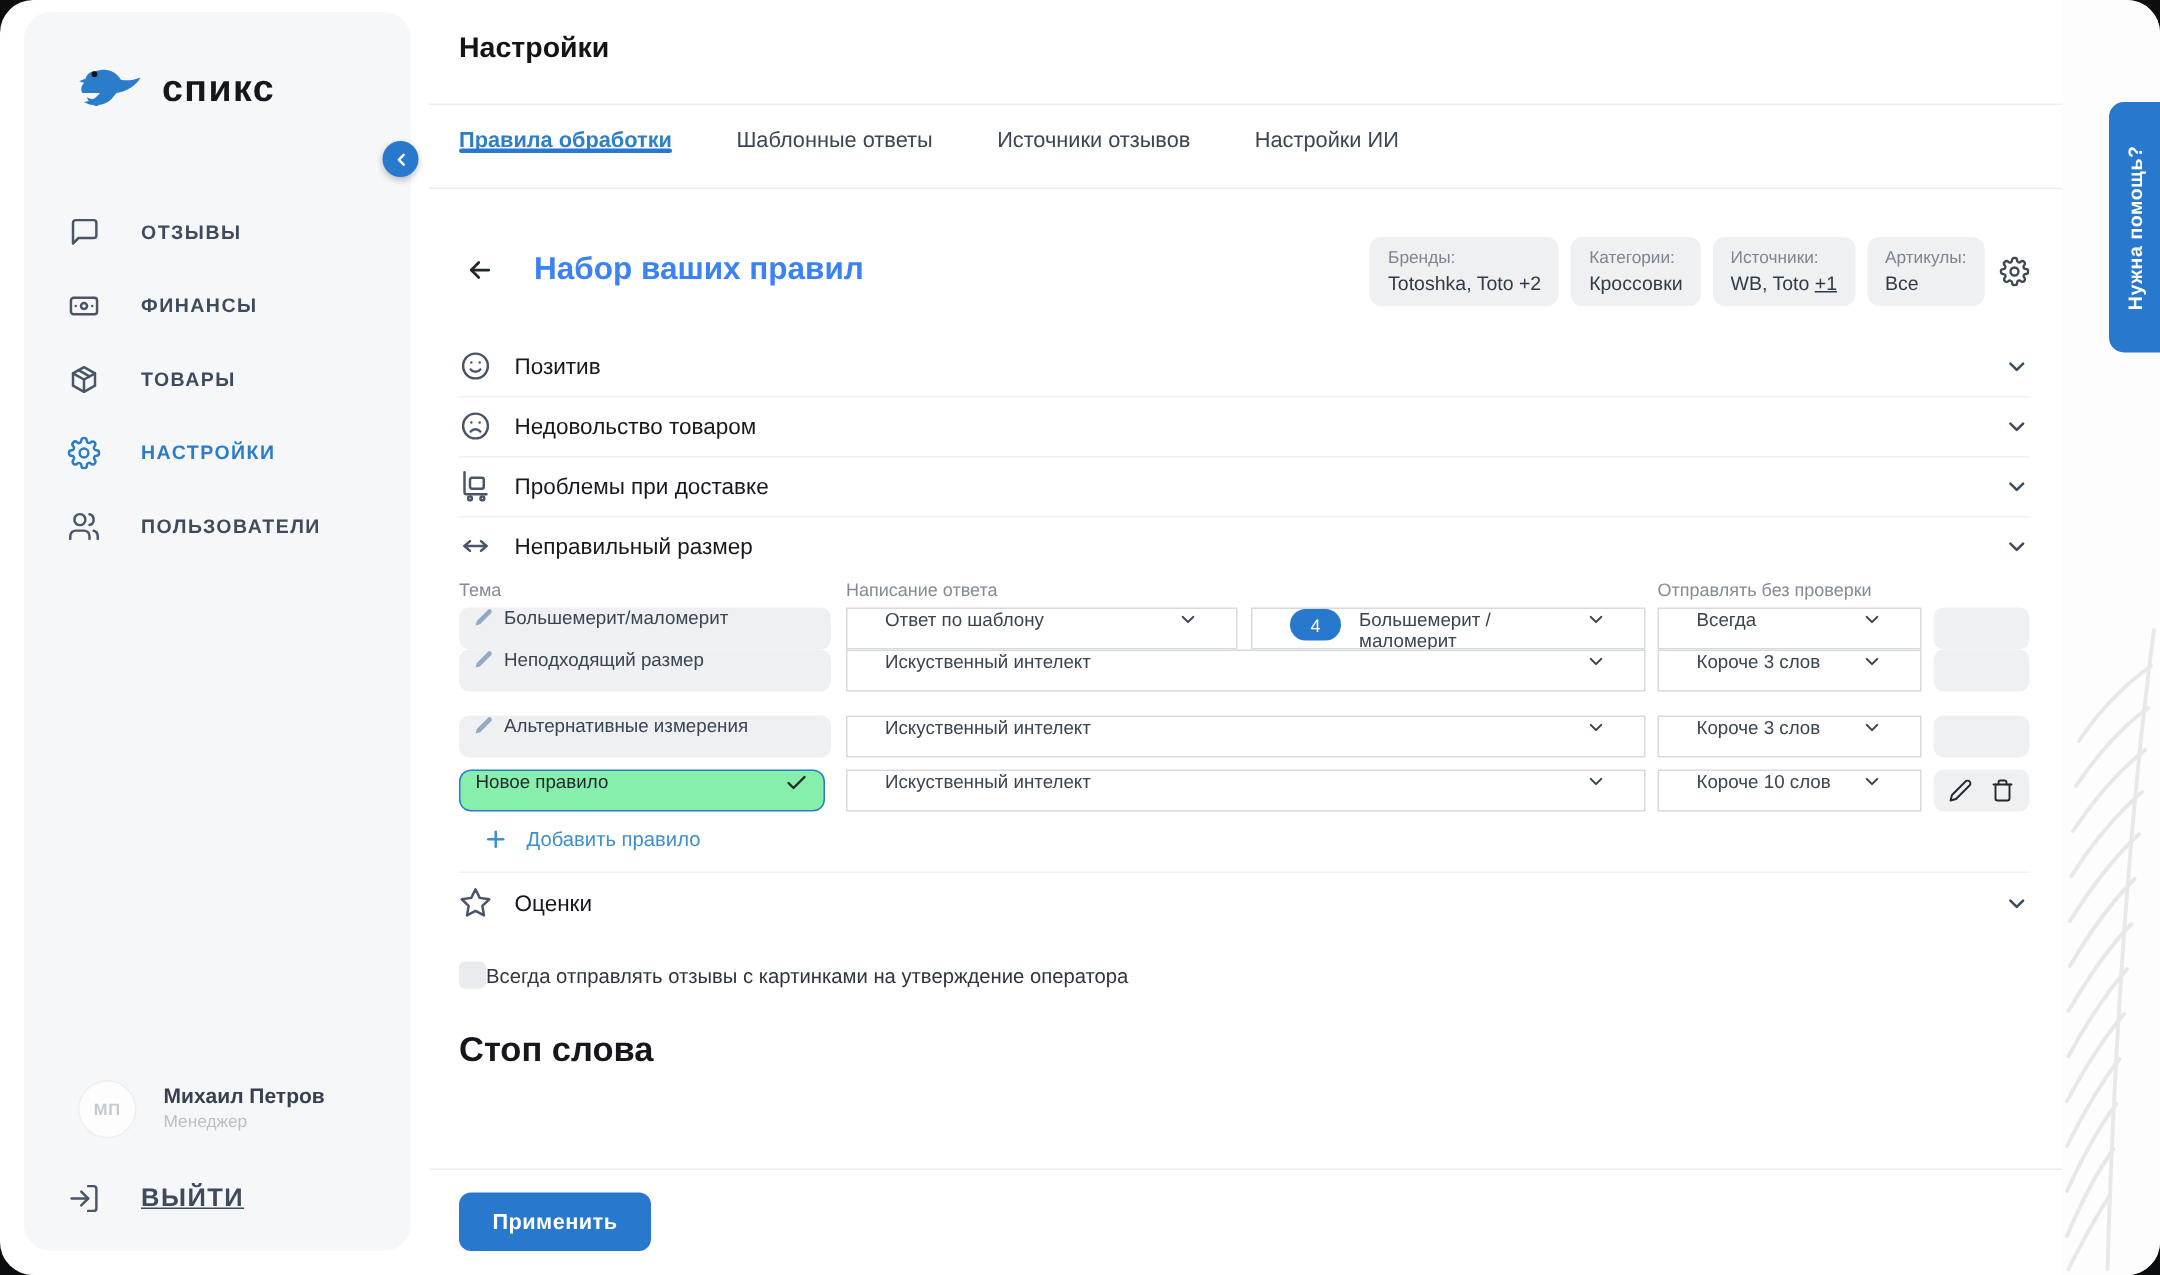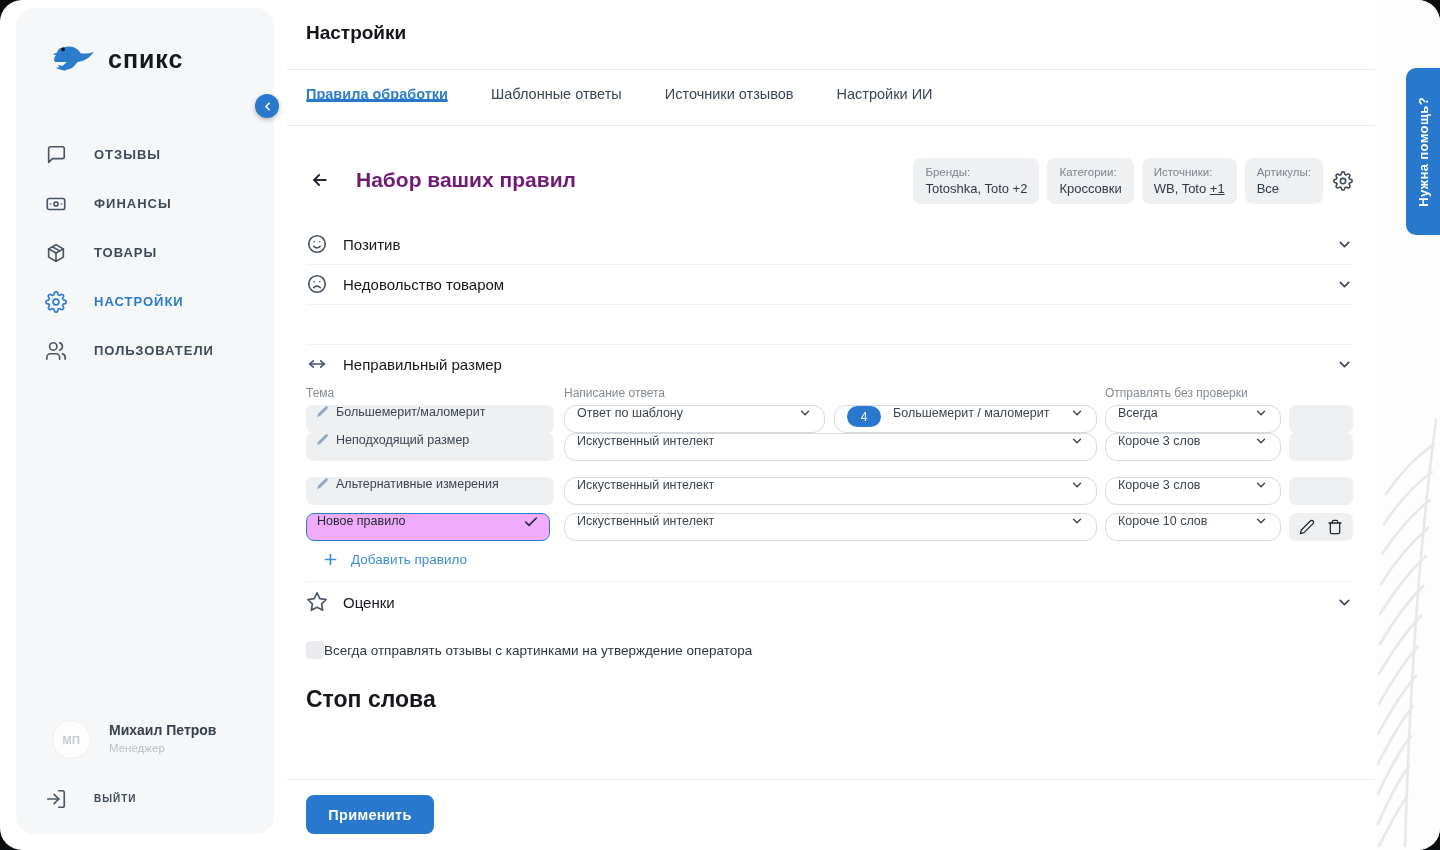--- a/index.html
+++ b/index.html
@@ -13,57 +13,57 @@
   .collapse-btn { position:absolute; left:255px; top:94px; width:24px; height:24px; border-radius:50%; background:#2878cd; display:flex; align-items:center; justify-content:center; box-shadow:0 2px 5px rgba(0,0,0,.25); cursor:pointer; z-index:5; }
   .nav { position:absolute; left:0; top:122px; width:258px; }
   .nav-item { display:flex; align-items:center; height:49px; padding-left:29px; gap:27px; color:#3f4b5c; cursor:pointer; }
   .nav-item .label { font-size:13px; font-weight:600; letter-spacing:1px; }
   .nav-item.active { color:#2b7ccb; }
   .user { position:absolute; left:36px; top:712px; display:flex; gap:18px; }
   .avatar { width:39px; height:39px; border-radius:50%; background:#fdfdfd; border:1px solid #eceef0; display:flex; align-items:center; justify-content:center; font-size:11px; font-weight:600; color:#c4c9cf; letter-spacing:.5px; }
   .user-name { font-size:14px; font-weight:700; color:#38404d; margin-top:2px; }
   .user-role { font-size:11.5px; color:#b9bfc7; margin-top:4px; }
   .logout { position:absolute; left:0; top:766px; width:258px; display:flex; align-items:center; height:49px; padding-left:29px; gap:27px; color:#3f4b5c; cursor:pointer; }
-  .logout .label { font-size:10px; font-weight:600; letter-spacing:1px; }
+  .logout .label { font-size:17px; font-weight:600; letter-spacing:1px;text-decoration:underline; }
 
   
   .main { position:absolute; left:286px; top:0; width:1089px; height:850px; background:#fff; }
   .hr { position:absolute; left:0; width:1089px; height:1px; background:#eceef0; }
   .hr.inset { left:20px; width:1047px; background:#eff1f3; }
   .page-header { position:absolute; left:20px; top:22px; font-size:19px; font-weight:700; color:#121418; }
   .tabs { position:absolute; left:20px; top:86px; display:flex; gap:43px; }
   .tab { font-size:14.5px; color:#3a4654; position:relative; cursor:pointer; }
   .tab.active { color:#2e7fc9; font-weight:600; }
   .tab.active::after { content:""; position:absolute; left:0; right:0; bottom:0; height:3px; background:#2878cd; border-radius:2px; }
 
   .title-row { position:absolute; left:24px; top:168px; display:flex; align-items:center; gap:24px; }
-  .page-title { font-size:21px; font-weight:700; color:#701a75; }
+  .page-title { font-size:21px; font-weight:700; color:#3b82f6; }
   .back-btn { width:22px; height:22px; color:#23282f; cursor:pointer; display:flex; align-items:center; }
 
   .filters { position:absolute; right:52px; top:158px; display:flex; gap:8px; }
   .chip { background:#eef0f2; border-radius:8px; padding:6px 12px; cursor:pointer; }
   .chip-label { font-size:11.5px; color:#7d8590; line-height:1.4; }
   .chip-value { font-size:13px; color:#313b47; line-height:1.4; white-space:nowrap; }
   .chip-extra { text-decoration:underline; }
   .filters-gear { position:absolute; right:22px; top:171px; width:20px; height:20px; color:#3d4856; cursor:pointer; }
 
   .acc-row { position:absolute; left:20px; width:1047px; height:40px; display:flex; align-items:center; gap:15px; cursor:pointer; }
   .acc-ic { width:22px; height:22px; color:#4a5568; flex:0 0 auto; display:flex; }
   .acc-label { font-size:15px; font-weight:400; color:#16181d; }
   .acc-chev { margin-left:auto; width:17px; height:17px; color:#3f4b5c; }
 
   .col-label { position:absolute; font-size:12px; color:#848b95; }
   .rule-row { position:absolute; left:20px; width:1047px; height:28px; }
   .cell { position:absolute; top:0; height:28px; border-radius:7px; display:flex; align-items:flex-start; font-size:12.5px; color:#3a4350; }
   .topic { background:#eef0f2; padding:0 10px; gap:7px; }
-  .select { background:#fff; border:1px solid #d6dade; border-radius:12px; padding:0 12px; cursor:pointer; }
+  .select { background:#fff; border:1px solid #d6dade; border-radius:0; padding:0 25px; cursor:pointer; }
   .select .chev { margin-left:auto; width:14px; height:14px; color:#3a4350; }
   .count-badge { background:#2878cd; color:#fff; border-radius:12px; min-width:34px; height:21px; display:flex; align-items:center; justify-content:center; font-size:12px; margin-right:12px; }
   .action-box { background:#eef0f2; }
-  .topic-input { border:1.5px solid #2b7ccb; border-radius:8px; background:#f0abfc; padding:0 10px; justify-content:space-between; }
+  .topic-input { border:1.5px solid #2b7ccb; border-radius:8px; background:#86efac; padding:0 10px; justify-content:space-between; }
   .topic-input input { border:none; outline:none; font-size:12.5px; color:#23282f; width:170px; font-family:inherit; background:transparent; }
   .check-ic { width:16px; height:16px; color:#23282f; cursor:pointer; }
   .row4-actions { display:flex; align-items:center; justify-content:center; gap:12px; color:#23282f; }
   .icon-btn { width:16px; height:16px; cursor:pointer; display:flex; }
 
   .add-rule { position:absolute; left:36px; top:551px; display:flex; align-items:center; gap:12px; color:#3e8ed0; cursor:pointer; }
   .add-rule .label { font-size:13.5px; }
   .plus-ic { width:17px; height:17px; }
 
   .checkbox-row { position:absolute; left:20px; top:641px; display:flex; align-items:center; }
@@ -255,20 +255,36 @@
       </span>
       <span class="acc-label">Недовольство товаром</span>
       <span class="acc-chev">
         <svg width="17" height="17" viewBox="0 0 24 24" fill="none" stroke="currentColor" stroke-width="2.4" stroke-linecap="round" stroke-linejoin="round">
             <polyline points="6 9 12 15 18 9"></polyline>
           </svg>
       </span>
     </div>
     <div class="hr inset" style="top:304px"></div>
 
+    <div class="acc-row" style="top:304px">
+      <span class="acc-ic">
+        <svg width="22" height="22" viewBox="0 0 24 24" fill="none" stroke="currentColor" stroke-width="1.8" stroke-linecap="round" stroke-linejoin="round">
+            <path d="M4 2v14.5A1.5 1.5 0 0 0 5.5 18H20"></path>
+            <circle cx="8" cy="21" r="1.4"></circle>
+            <circle cx="17" cy="21" r="1.4"></circle>
+            <rect x="8" y="6" width="10" height="8" rx="1.5"></rect>
+          </svg>
+      </span>
+      <span class="acc-label">Проблемы при доставке</span>
+      <span class="acc-chev">
+        <svg width="17" height="17" viewBox="0 0 24 24" fill="none" stroke="currentColor" stroke-width="2.4" stroke-linecap="round" stroke-linejoin="round">
+            <polyline points="6 9 12 15 18 9"></polyline>
+          </svg>
+      </span>
+    </div>
     <div class="hr inset" style="top:344px"></div>
 
     <div class="acc-row" style="top:344px">
       <span class="acc-ic">
         <svg width="22" height="22" viewBox="0 0 24 24" fill="none" stroke="currentColor" stroke-width="1.8" stroke-linecap="round" stroke-linejoin="round">
             <line x1="4" y1="12" x2="20" y2="12"></line>
             <polyline points="8 8.5 4 12 8 15.5"></polyline>
             <polyline points="16 8.5 20 12 16 15.5"></polyline>
           </svg>
       </span>

